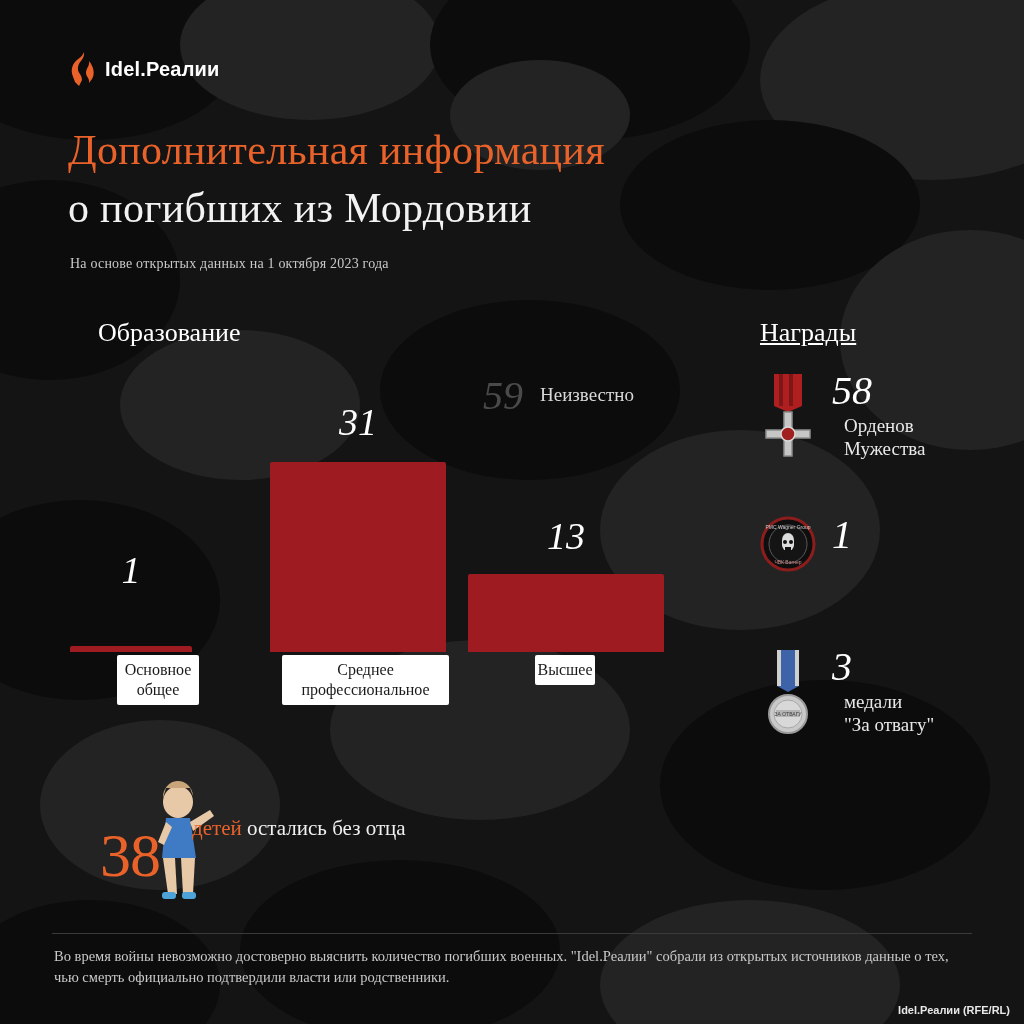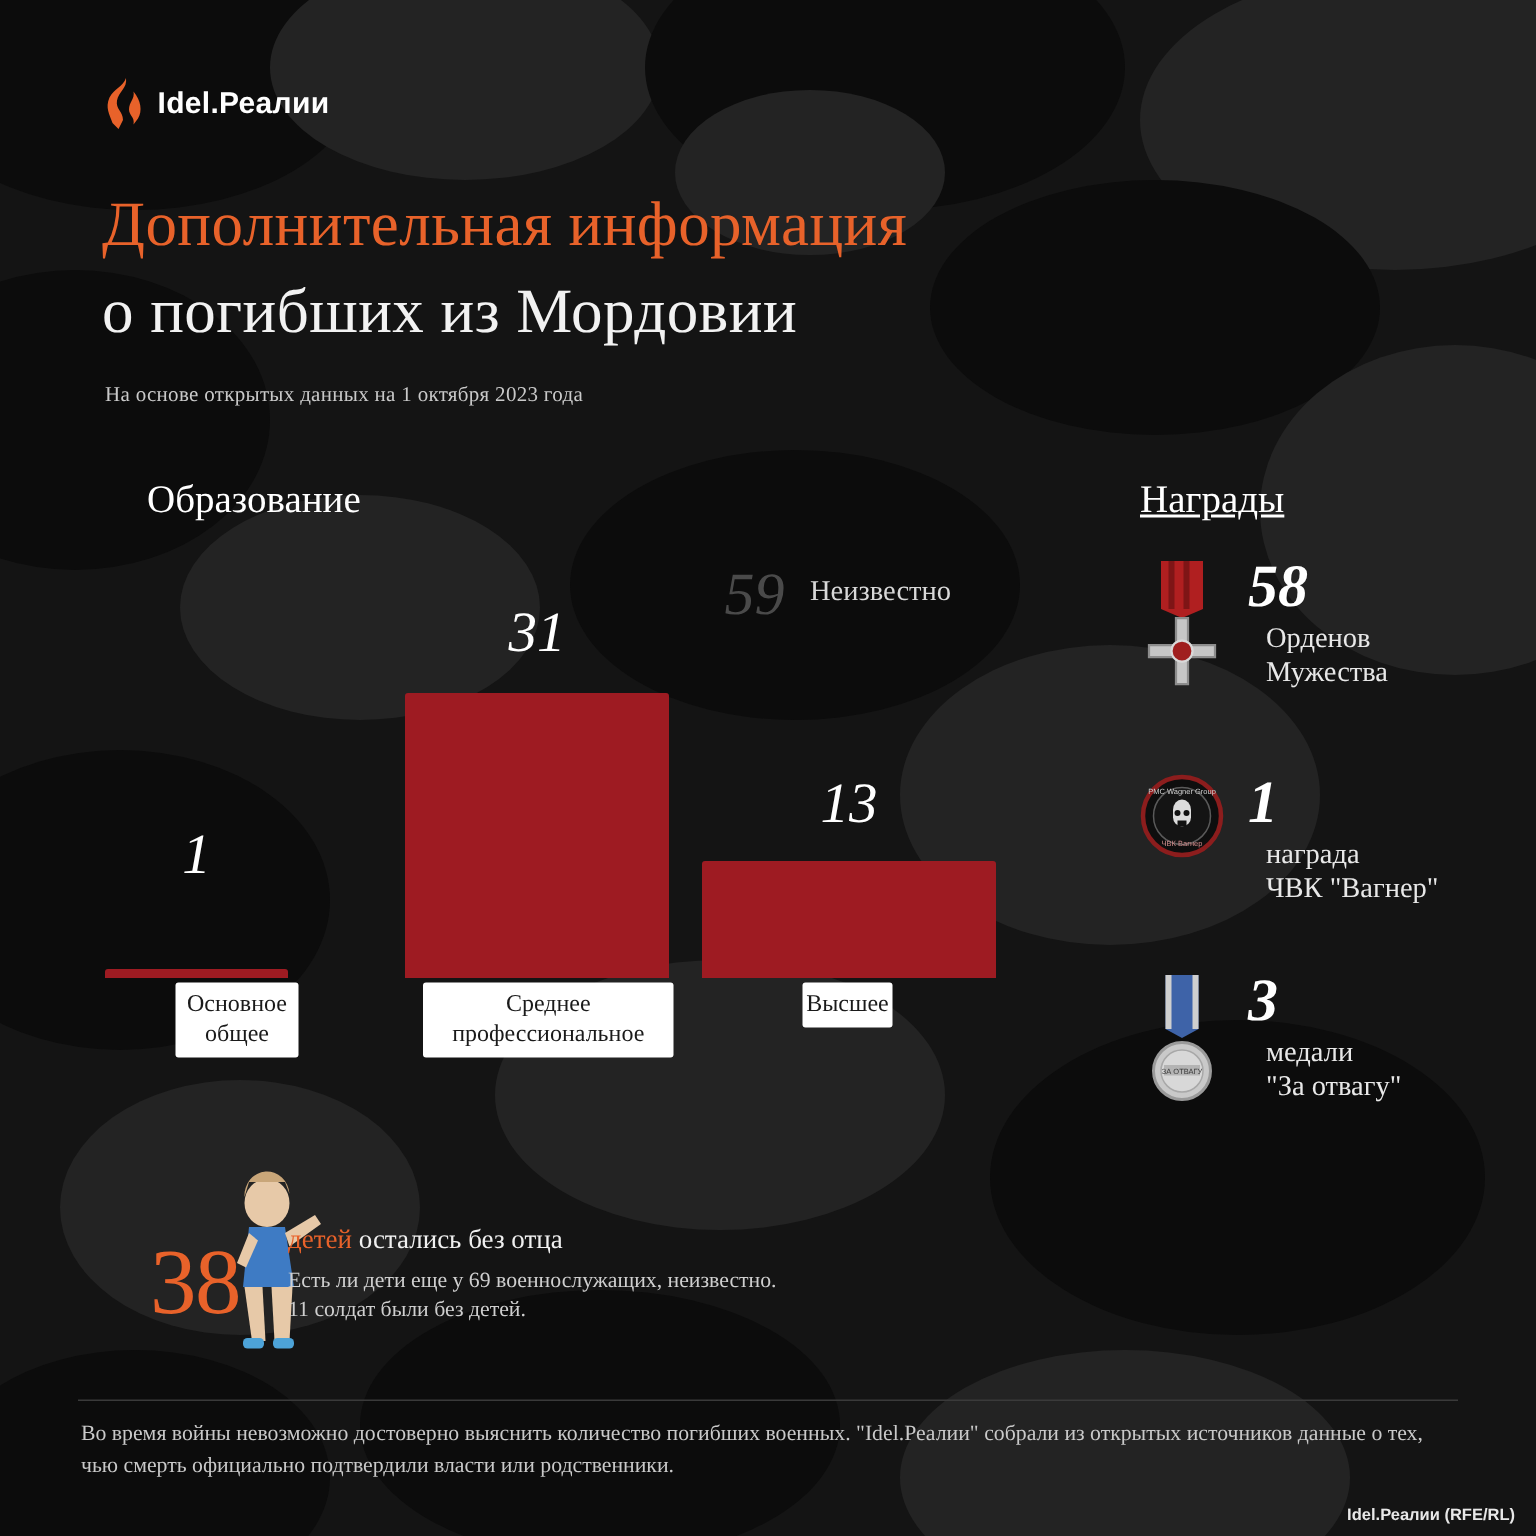--- a/index.html
+++ b/index.html
@@ -175,21 +175,20 @@
     width: 60px;
     display: flex;
     justify-content: center;
   }
   .award-num {
     font-family: "Liberation Serif", serif;
     font-style: italic;
     font-size: 40px;
     color: #ffffff;
     line-height: 38px;
-    font-weight: bold;
   }
   .award-lbl {
     font-family: "Liberation Serif", serif;
     font-size: 19px;
     color: #e8e8e8;
     line-height: 23px;
     white-space: pre-line;
     margin-top: 4px;
     margin-left: 12px;
   }
@@ -202,21 +201,21 @@
     font-family: "Liberation Serif", serif;
     font-size: 62px;
     color: #E8622A;
     letter-spacing: -1px;
   }
   .kids-head {
     position: absolute;
     left: 192px;
     top: 816px;
     font-family: "Liberation Serif", serif;
-    font-size: 18px;
+    font-size: 21px;
     color: #f0f0f0;
   }
   .kids-head .hl { color: #E8622A; }
   .kids-sub {
     position: absolute;
     left: 192px;
     top: 845px;
     font-family: "Liberation Serif", serif;
     font-size: 14.5px;
     line-height: 19px;
@@ -348,22 +347,20 @@
           <path d="M22 24 a6 7 0 0 1 12 0 v5 a6 6 0 0 1 -12 0 z" fill="#dcdcdc"></path>
           <circle cx="25" cy="26" r="2" fill="#111"></circle>
           <circle cx="31" cy="26" r="2" fill="#111"></circle>
           <rect x="25" y="31" width="6" height="4" fill="#111"></rect>
           <text x="28" y="13" font-size="5" fill="#cfcfcf" text-anchor="middle" font-family="Liberation Sans, sans-serif">PMC Wagner Group</text>
           <text x="28" y="48" font-size="5" fill="#cf8b8b" text-anchor="middle" font-family="Liberation Sans, sans-serif">ЧВК Вагнер</text>
         </svg>
       </span>
       <span>
         <div class="award-num">1</div>
-        <div class="award-lbl">награда
-ЧВК "Вагнер"</div>
       </span>
     </div>
 
     <div class="award" style="top:648px;">
       <span class="award-badge">
         <svg width="46" height="104" viewBox="0 0 46 104">
           <polygon points="12,2 34,2 34,38 23,44 12,38" fill="#3e63a8"></polygon>
           <rect x="12" y="2" width="4" height="36" fill="#cfcfcf"></rect>
           <rect x="30" y="2" width="4" height="36" fill="#cfcfcf"></rect>
           <circle cx="23" cy="66" r="19" fill="#c9c9c9" stroke="#9a9a9a" stroke-width="2"></circle>
@@ -389,21 +386,19 @@
         <path d="M23 78 l12 0 l2 36 l-9 0 z" fill="#e7c9a8"></path>
         <path d="M41 78 l14 0 l-2 36 l-10 0 z" fill="#e7c9a8"></path>
         <rect x="22" y="112" width="14" height="7" rx="3" fill="#4da3d8"></rect>
         <rect x="42" y="112" width="14" height="7" rx="3" fill="#4da3d8"></rect>
       </svg>
     </span>
     <div class="kids-num">38</div>
     <div class="kids-head">
       <span class="hl">детей</span><span> остались без отца</span>
     </div>
-    <div class="kids-sub">Есть ли дети еще у 69 военнослужащих, неизвестно.
-11 солдат были без детей.</div>
 
     <div class="divider"></div>
     <div class="footnote">Во время войны невозможно достоверно выяснить количество погибших военных. "Idel.Реалии" собрали из открытых источников данные о тех, чью смерть официально подтвердили власти или родственники.</div>
     <div class="credit">Idel.Реалии (RFE/RL)</div>
 
   </div>
 </div>
 
 </body></html>

